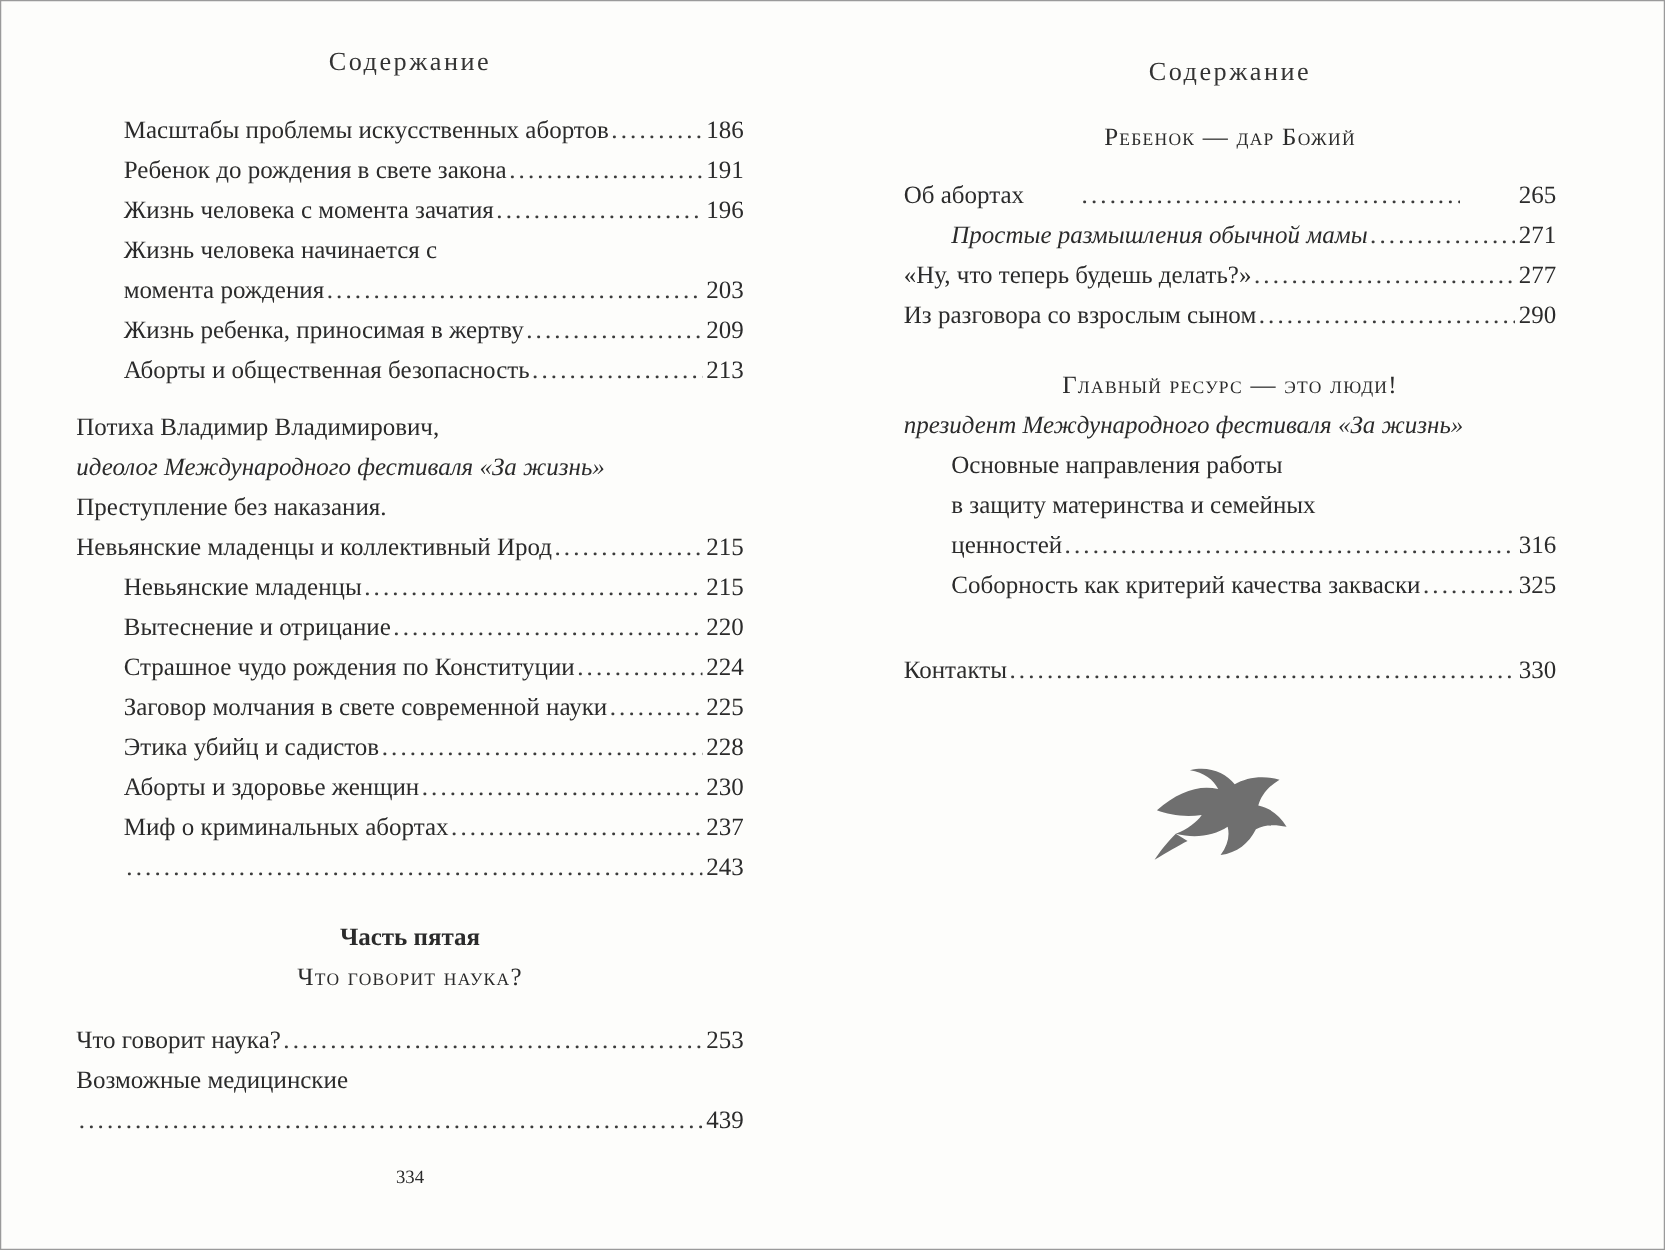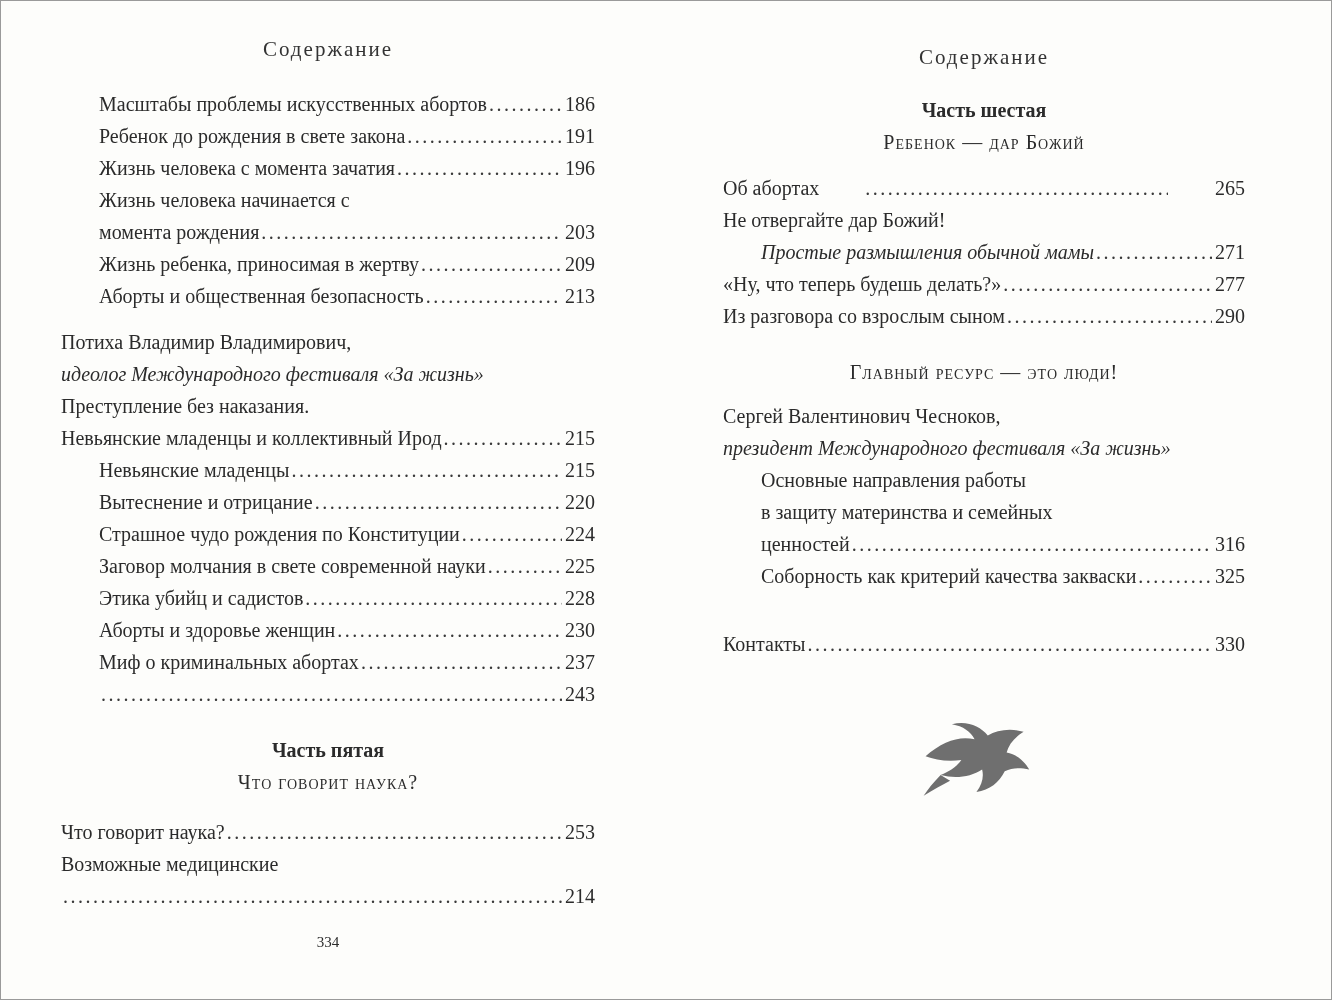--- a/index.html
+++ b/index.html
@@ -169,58 +169,51 @@
         <div class="toc-line" style="margin-top: 18px;">
           <span class="">Что говорит наука?</span>
           <span class="leader"></span>
           <span class="pg">253</span>
         </div>
         <div class="toc-line">
           <span class="">Возможные медицинские</span>
         </div>
         <div class="toc-line">
           <span class="leader"></span>
-          <span class="pg">214</span>
+          <span class="pg">439</span>
         </div>
       </div>
     <div class="folio">334</div>
   </div>
 
   <div class="page page-right">
     <div class="running-header">Содержание</div>
     <div>
-        <div class="toc-line center"><span class="bold ">Часть шестая</span></div>
         <div class="toc-line center"><span class="smallcaps">Ребенок — дар Божий</span></div>
         <div class="toc-line" style="margin-top: 14px; gap: 44px;">
           <span class="">Об абортах</span>
           <span class="leader"></span>
           <span class="pg">265</span>
         </div>
-        <div class="toc-line">
-          <span class="">Не отвергайте дар Божий!</span>
-        </div>
         <div class="toc-line ind1">
           <span class="italic ">Простые размышления обычной мамы</span>
           <span class="leader"></span>
           <span class="pg">271</span>
         </div>
         <div class="toc-line">
           <span class="">«Ну, что теперь будешь делать?»</span>
           <span class="leader"></span>
           <span class="pg">277</span>
         </div>
         <div class="toc-line">
           <span class="">Из разговора со взрослым сыном</span>
           <span class="leader"></span>
           <span class="pg">290</span>
         </div>
         <div class="toc-line center" style="margin-top: 24px;"><span class="smallcaps">Главный ресурс — это люди!</span></div>
-        <div class="toc-line" style="margin-top: 12px;">
-          <span class="">Сергей Валентинович Чесноков,</span>
-        </div>
         <div class="toc-line">
           <span class="italic ">президент Международного фестиваля «За жизнь»</span>
         </div>
         <div class="toc-line ind1">
           <span class="">Основные направления работы</span>
         </div>
         <div class="toc-line ind1">
           <span class="">в защиту материнства и семейных</span>
         </div>
         <div class="toc-line ind1">

